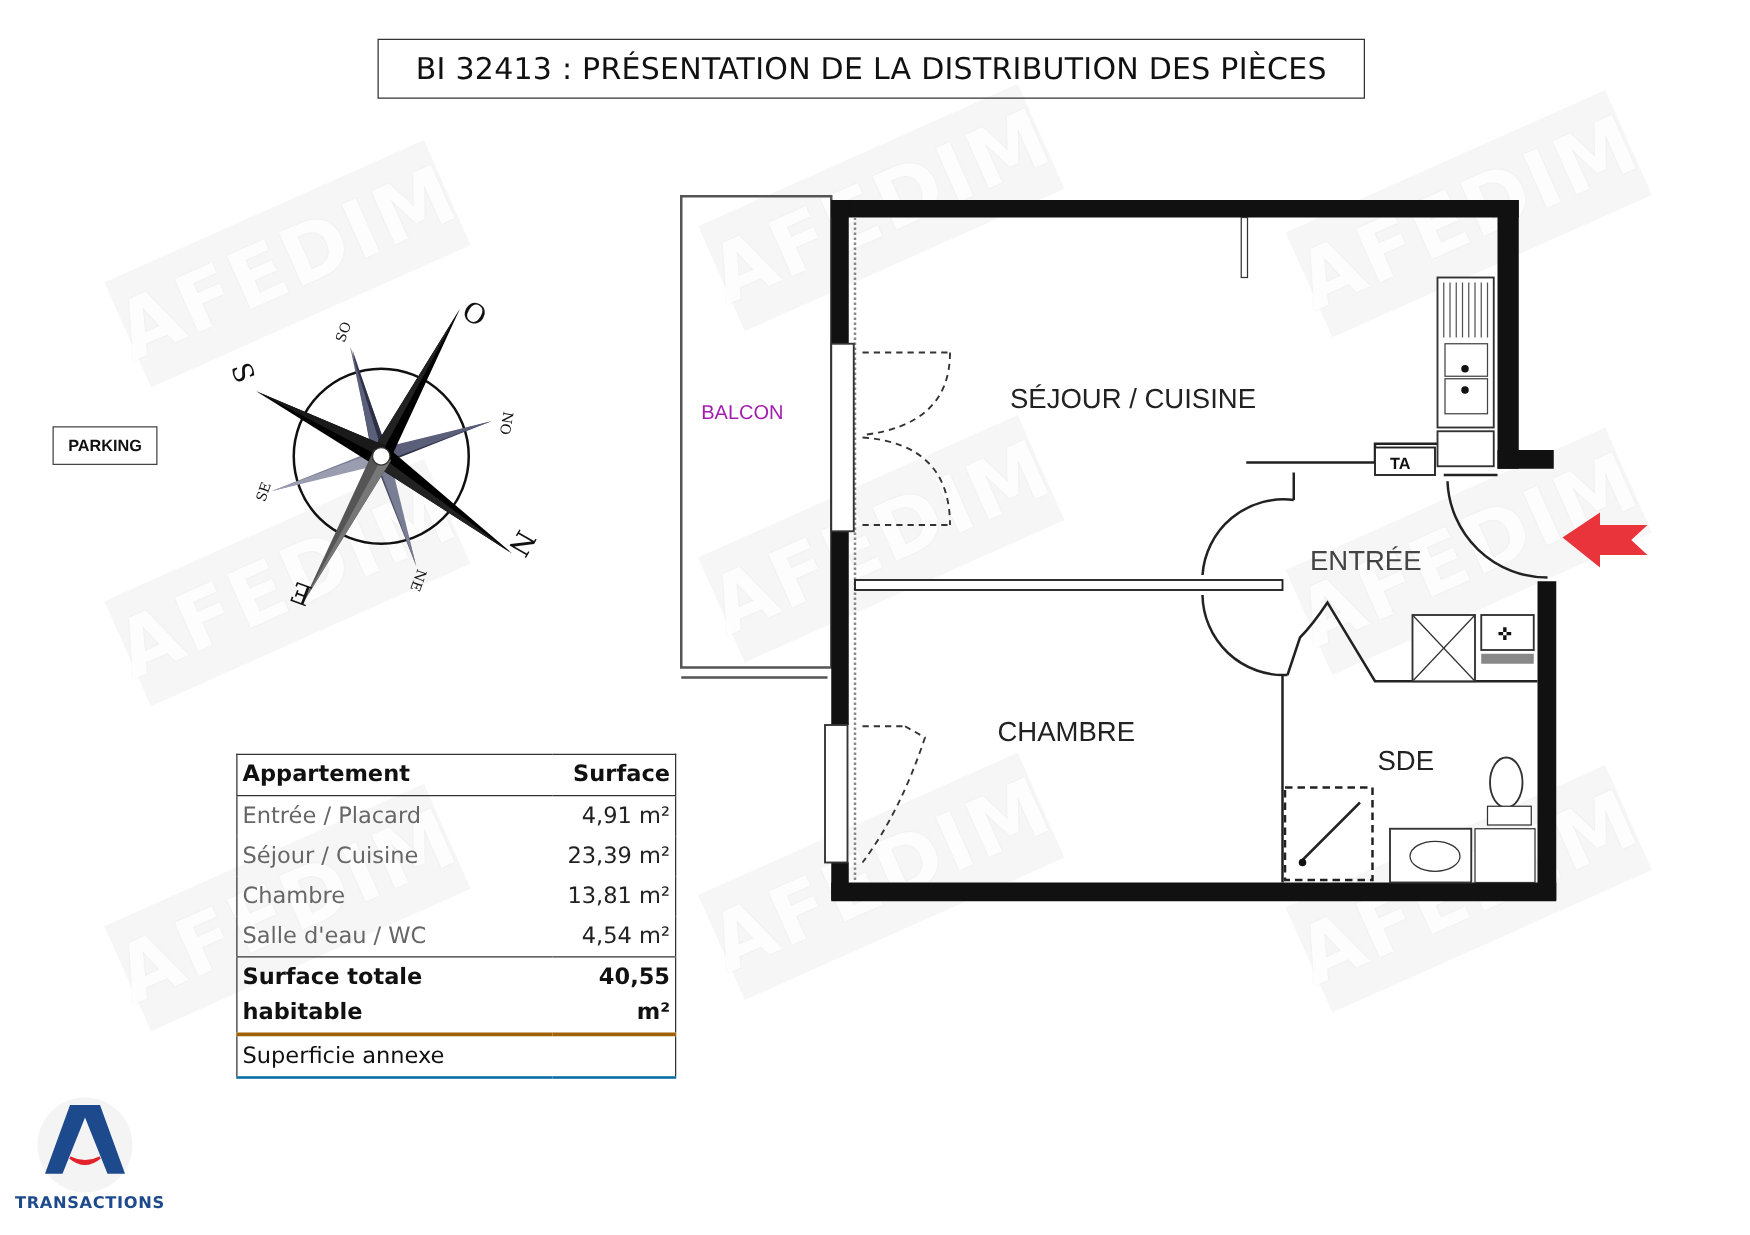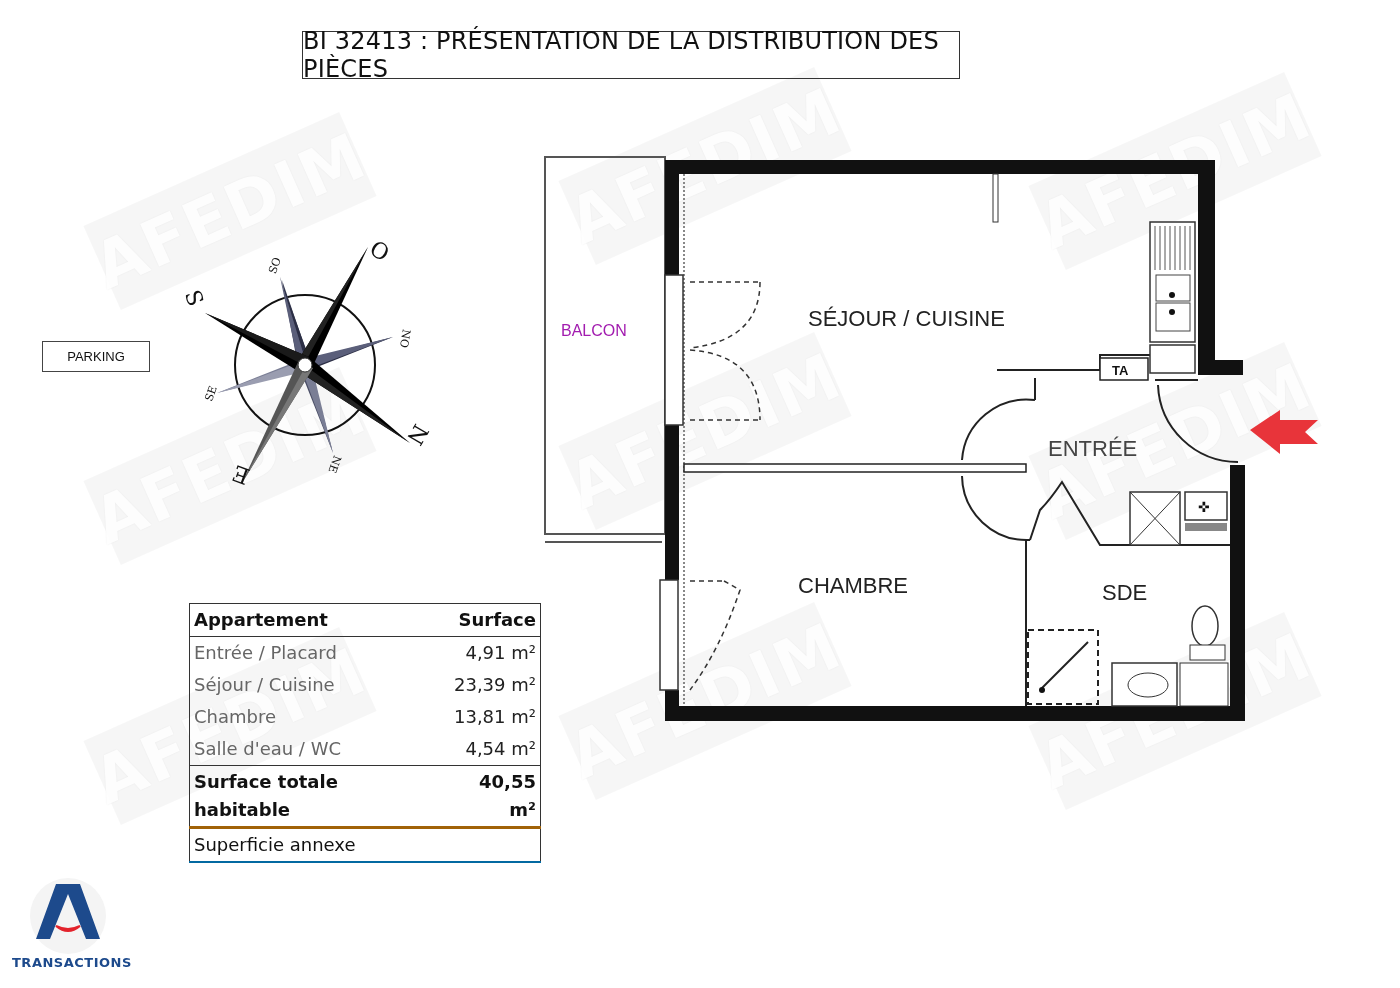--- a/index.html
+++ b/index.html
@@ -1,19 +1,19 @@
 <!DOCTYPE html>
 <html><head>
 <meta charset="utf-8">
 <style>
   html,body{margin:0;padding:0;background:#fff;}
   body{width:1400px;height:988px;position:relative;overflow:hidden;font-family:"Liberation Sans",sans-serif;color:#111;}
   .abs{position:absolute;}
-  .title-box{left:302px;top:31px;width:658px;height:48px;border:1.5px solid #333;display:flex;align-items:center;justify-content:center;font-family:"DejaVu Sans",sans-serif;font-size:24px;letter-spacing:0.2px;color:#111;box-sizing:border-box;}
-  .parking{left:42px;top:341px;width:108px;height:31px;border:1px solid #444;box-sizing:border-box;display:flex;align-items:center;justify-content:center;font-weight:normal;font-size:13px;}
+  .title-box{left:302px;top:31px;width:790px;height:48px;border:1.5px solid #333;display:flex;align-items:center;justify-content:center;font-family:"DejaVu Sans",sans-serif;font-size:24px;letter-spacing:0.2px;color:#111;box-sizing:border-box;}
+  .parking{left:42px;top:341px;width:84px;height:31px;border:1px solid #444;box-sizing:border-box;display:flex;align-items:center;justify-content:center;font-weight:bold;font-size:13px;}
   .wm{position:absolute;width:280px;height:92px;background:rgba(0,0,0,0.035);transform:rotate(-24deg);display:flex;align-items:center;justify-content:center;font-family:"DejaVu Sans",sans-serif;font-weight:bold;font-size:64px;color:rgba(255,255,255,0.9);text-shadow:0 0 2px rgba(0,0,0,0.06);letter-spacing:2px;}
   table.surf{position:absolute;left:189px;top:603px;width:352px;border-collapse:collapse;font-family:"DejaVu Sans",sans-serif;font-size:18px;}
   table.surf td{padding:2px 4px;height:28px;line-height:28px;}
   table.surf .num{text-align:right;}
   table.surf .row-head td{font-weight:bold;color:#111;border-bottom:1px solid #333;}
   table.surf .row-item td{color:#666;}
   table.surf .row-item td.num{color:#222;}
   table.surf .row-total td{font-weight:bold;border-top:1px solid #333;border-bottom:3px solid #a16207;}
   table.surf .row-annex td{font-weight:normal;border-bottom:2px solid #0369a1;}
   table.surf .row-balc td{color:#222;}
@@ -169,21 +169,21 @@
 
   <polygon points="1250,430 1280,410 1280,420 1318,420 1305,432 1318,444 1280,444 1280,454" fill="#e8343a"></polygon>
 
   <text x="1112" y="375" font-size="13" font-weight="bold" fill="#111" font-family="Liberation Sans, sans-serif">TA</text>
 </svg>
 
 <div class="room-label" style="left:561px;top:322px;font-size:16px;color:#a21caf;">BALCON</div>
 <div class="room-label" style="left:808px;top:306px;">SÉJOUR / CUISINE</div>
 <div class="room-label" style="left:1048px;top:436px;color:#444;">ENTRÉE</div>
 <div class="room-label" style="left:798px;top:573px;">CHAMBRE</div>
-<div class="room-label" style="left:1102px;top:580px;text-align:right;">SDE</div>
+<div class="room-label" style="left:1102px;top:596px;text-align:right;">SDE</div>
 
 <table class="surf">
   <tbody>
       <tr class="row-head">
     <td>Appartement</td>
     <td class="num">Surface</td>
   </tr>
   <tr class="row-item">
     <td>Entrée / Placard</td>
     <td class="num">4,91 m²</td>

